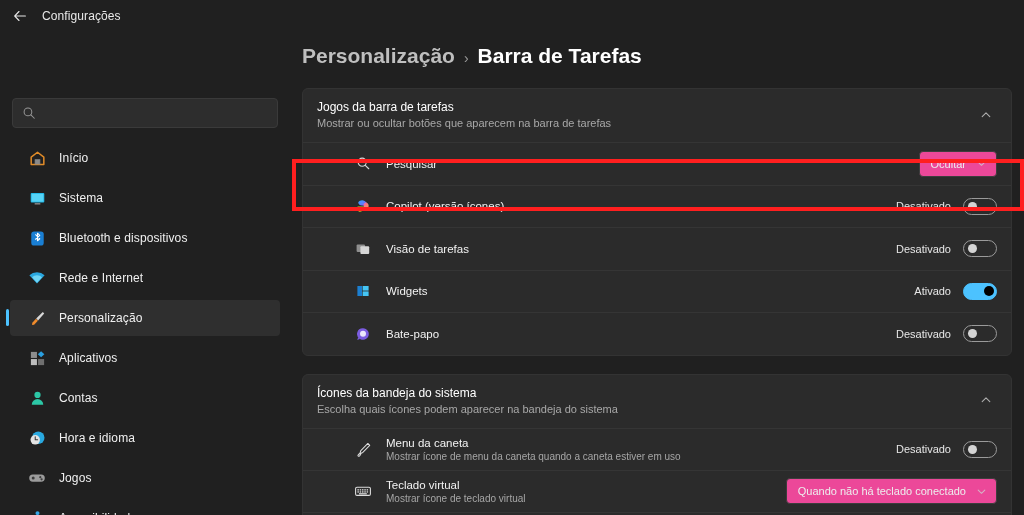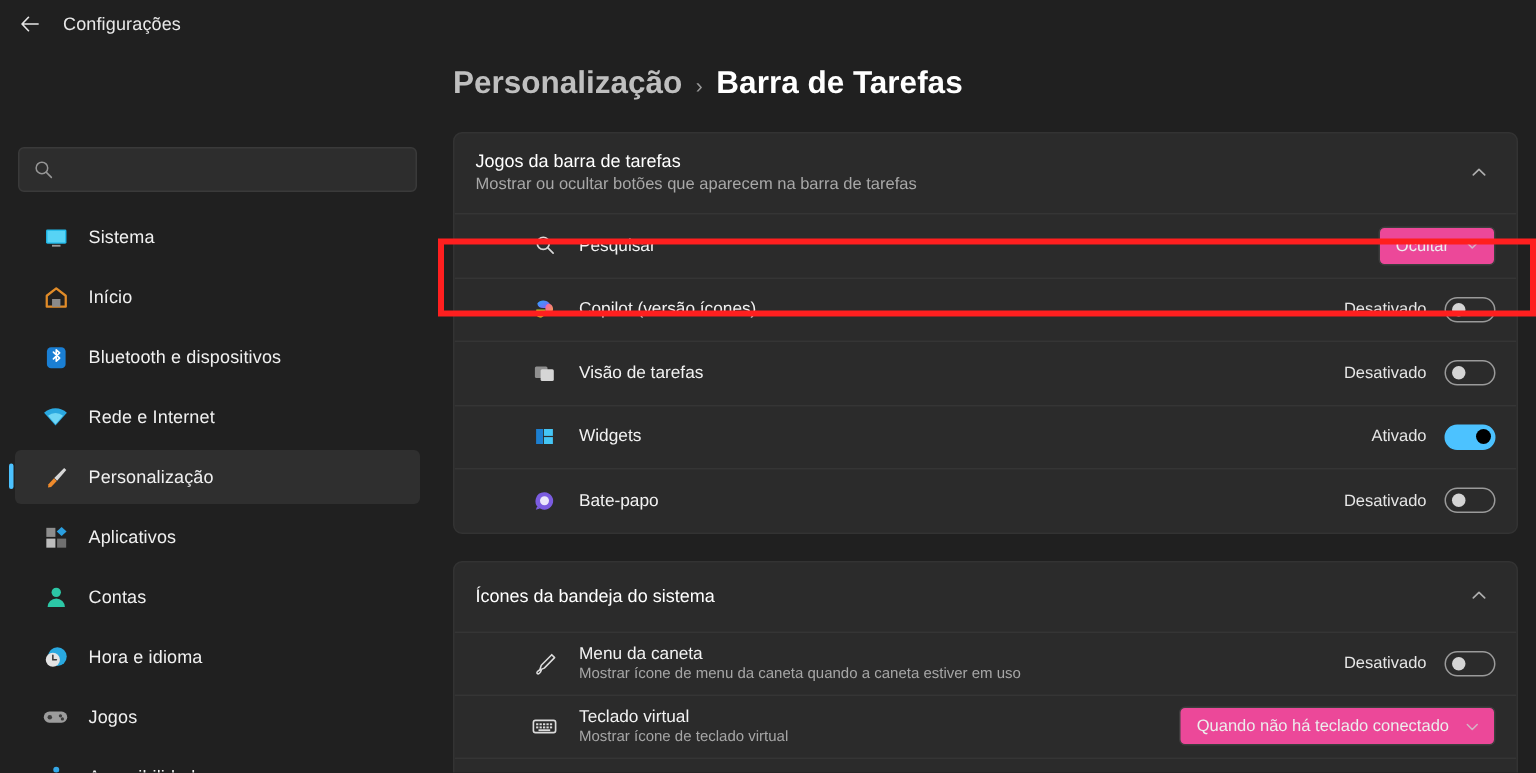--- a/index.html
+++ b/index.html
@@ -103,36 +103,36 @@
         <circle cx="6.8" cy="6.8" r="4.4" fill="none" stroke="#b9b9b9" stroke-width="1.15"></circle>
         <path d="M10.2 10.2 L14 14" stroke="#b9b9b9" stroke-width="1.15" stroke-linecap="round"></path>
       </svg>
     </div>
 
     <div class="nav">
 
       <div class="nav-item">
         <span class="nav-ic">
           <svg width="17" height="17" viewBox="0 0 18 18">
+            <path d="M9 2.4 L2.3 7.6 V15.3 H15.7 V7.6 Z" fill="none" stroke="#e08b28" stroke-width="1.6" stroke-linejoin="round"></path>
+            <path d="M6.6 15.3 V10.4 H11.4 V15.3" fill="#8a8a8a" stroke="#8a8a8a" stroke-width="1.1"></path>
+          </svg>
+        </span>
+        <span class="nav-lbl">Início</span>
+      </div>
+
+      <div class="nav-item">
+        <span class="nav-ic">
+          <svg width="17" height="17" viewBox="0 0 18 18">
             <rect x="1.8" y="3.2" width="14.4" height="10" rx="1" fill="#20b8e8"></rect>
             <rect x="2.8" y="4.1" width="12.4" height="8.2" fill="#57d3f5"></rect>
             <rect x="6" y="14" width="6" height="1.3" fill="#9a9a9a"></rect>
           </svg>
         </span>
         <span class="nav-lbl">Sistema</span>
-      </div>
-
-      <div class="nav-item">
-        <span class="nav-ic">
-          <svg width="17" height="17" viewBox="0 0 18 18">
-            <path d="M9 2.4 L2.3 7.6 V15.3 H15.7 V7.6 Z" fill="none" stroke="#e08b28" stroke-width="1.6" stroke-linejoin="round"></path>
-            <path d="M6.6 15.3 V10.4 H11.4 V15.3" fill="#8a8a8a" stroke="#8a8a8a" stroke-width="1.1"></path>
-          </svg>
-        </span>
-        <span class="nav-lbl">Início</span>
       </div>
 
       <div class="nav-item">
         <span class="nav-ic">
           <svg width="17" height="17" viewBox="0 0 18 18">
             <rect x="2.4" y="1.6" width="13.2" height="14.8" rx="3" fill="#1a7fd4"></rect>
             <path d="M7 5 L11.4 9.3 L9 11.4 V3.4 L11.4 5.6 L7 9.8" fill="none" stroke="#ffffff" stroke-width="1.15" stroke-linejoin="round" stroke-linecap="round"></path>
           </svg>
         </span>
         <span class="nav-lbl">Bluetooth e dispositivos</span>
@@ -343,20 +343,21 @@
               <div class="knob"></div>
             </div>
         </div>
       </div>
     </div>
 
     <div class="card second">
       <div class="sec-head">
         <div class="sec-head-txt">
           <div class="sec-title">Ícones da bandeja do sistema</div>
+          <div class="sec-sub">Escolha quais ícones podem aparecer na bandeja do sistema</div>
         </div>
         <div class="chev">
           <svg width="12" height="12" viewBox="0 0 12 12">
             <path d="M2.2 7.6 L6 3.9 L9.8 7.6" fill="none" stroke="#cfcfcf" stroke-width="1.1" stroke-linecap="round" stroke-linejoin="round"></path>
           </svg>
         </div>
       </div>
 
       <div class="row tall">
         <span class="row-ic">

